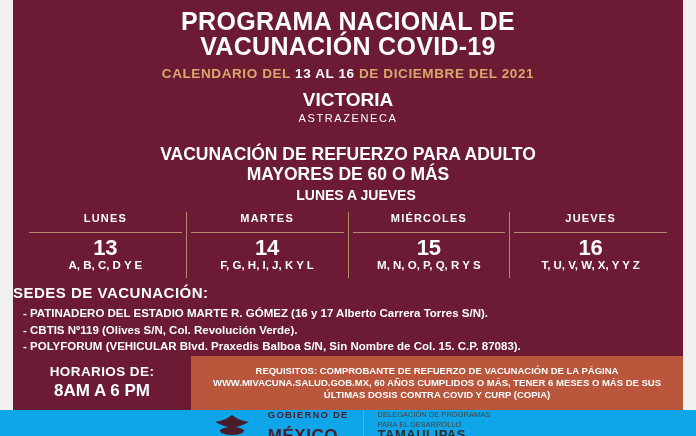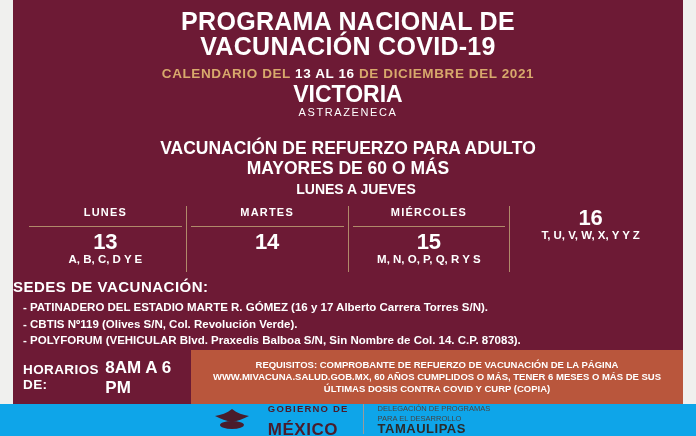--- a/index.html
+++ b/index.html
@@ -39,24 +39,25 @@
     margin-top: 7px;
     color: #d8a96c;
     font-weight: bold;
     font-size: 13.5px;
     letter-spacing: 0.6px;
     text-align: center;
   }
   .calendar-line .hl { color: #ffffff; }
 
   .city {
-    text-align: center;
-    color: #ffffff;
-    font-weight: bold;
-    font-size: 23px;
+    margin-top: 6px;
+    text-align: center;
+    color: #ffffff;
+    font-weight: bold;
+    font-size: 19px;
     line-height: 26px;
   }
   .vaccine {
     text-align: center;
     color: #ffffff;
     font-size: 11px;
     letter-spacing: 1.6px;
     margin-top: -1px;
   }
   .subtitle {
@@ -121,21 +122,21 @@
     margin-top: auto;
     display: flex;
     align-items: stretch;
     min-height: 54px;
   }
   .horarios {
     width: 178px;
     background: #6d1a35;
     color: #ffffff;
     display: flex;
-    flex-direction: row;
+    flex-direction: column;
     align-items: center;
     justify-content: center;
     font-weight: bold;
     padding: 4px 10px;
   }
   .horarios .h1 { font-size: 13.5px; letter-spacing: 0.4px; }
   .horarios .h2 { font-size: 17px; margin-top: 2px; }
   .requisitos {
     flex: 1;
     background: #b9563c;
@@ -220,37 +221,39 @@
 
     <div class="days-grid">
       <div class="day-col">
         <div class="day-name">LUNES</div>
         <div class="day-num">13</div>
         <div class="day-letters">A, B, C, D Y E</div>
       </div>
       <div class="day-col">
         <div class="day-name">MARTES</div>
         <div class="day-num">14</div>
+        <div class="day-letters">F, G, H, I, J, K Y L</div>
       </div>
       <div class="day-col">
         <div class="day-name">MIÉRCOLES</div>
         <div class="day-num">15</div>
         <div class="day-letters">M, N, O, P, Q, R Y S</div>
       </div>
       <div class="day-col">
+        <div class="day-name">JUEVES</div>
         <div class="day-num">16</div>
         <div class="day-letters">T, U, V, W, X, Y Y Z</div>
       </div>
     </div>
 
     <div class="sedes-title">SEDES DE VACUNACIÓN:</div>
     <div class="sedes-list">
       <div>- PATINADERO DEL ESTADIO MARTE R. GÓMEZ (16 y 17 Alberto Carrera Torres S/N).</div>
       <div>- CBTIS Nº119 (Olives S/N, Col. Revolución Verde).</div>
-      <div>- POLYFORUM (VEHICULAR Blvd. Praxedis Balboa S/N, Sin Nombre de Col. 14. C.P. 87083).</div>
+      <div>- POLYFORUM (VEHICULAR Blvd. Praxedis Balboa S/N, Sin Nombre de Col. 15. C.P. 87083).</div>
     </div>
 
     <div class="bottom-row">
       <div class="horarios">
         <div class="h1">HORARIOS DE:</div>
         <div class="h2">8AM A 6 PM</div>
       </div>
       <div class="requisitos">REQUISITOS: COMPROBANTE DE REFUERZO DE VACUNACIÓN DE LA PÁGINA WWW.MIVACUNA.SALUD.GOB.MX, 60 AÑOS CUMPLIDOS O MÁS, TENER 6 MESES O MÁS DE SUS ÚLTIMAS DOSIS CONTRA COVID Y CURP (COPIA)</div>
     </div>
   </div>

